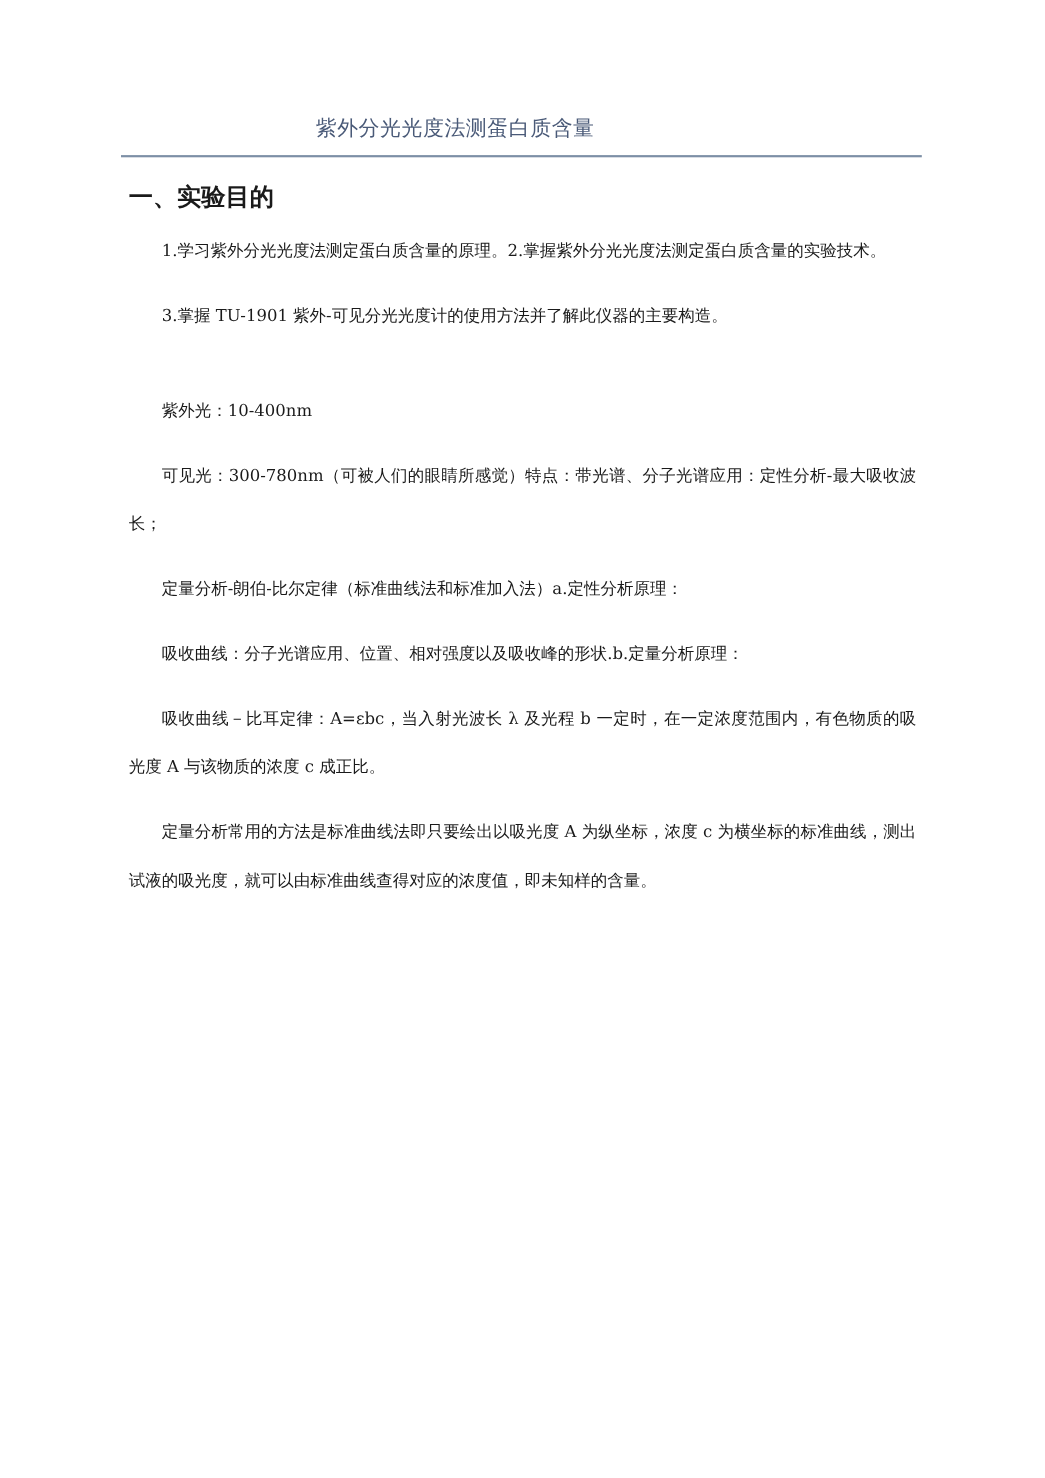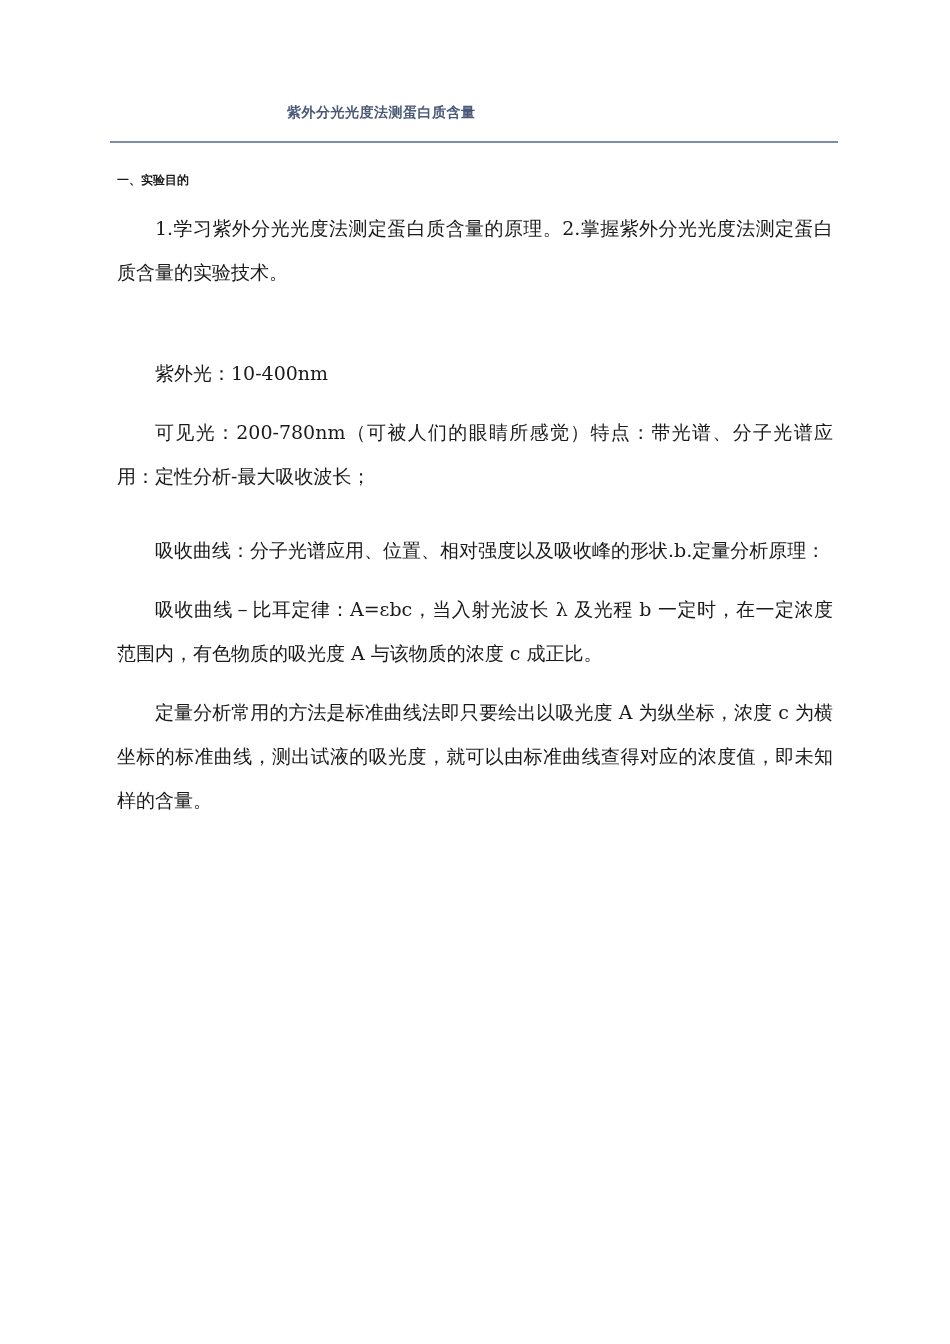--- a/index.html
+++ b/index.html
@@ -1,46 +1,48 @@
 <!DOCTYPE html>
 <html><head>
   <meta charset="utf-8">
   <style>
     html, body { margin: 0; padding: 0; background: #ffffff; }
     body { width: 950px; height: 1344px; position: relative; overflow: hidden;
            font-family: "DejaVu Serif", "Liberation Serif", serif; color: #1a1a1a; }
     .page { position: absolute; left: 0; top: 0; width: 950px; height: 1344px; }
-    .header-title { position: absolute; left: 287px; top: 104px; font-size: 14px; color: #4a5a78; letter-spacing: 0.5px; font-weight: bold; }
+    .header-title { position: absolute; left: 287px; top: 104px; font-size: 19px; color: #4a5a78; letter-spacing: 0.5px; }
     .header-rule { position: absolute; left: 110px; top: 141px; width: 728px; height: 2px; background: #7d8fa6; }
     .content { position: absolute; left: 117px; top: 166px; width: 716px; }
-    .h { font-family: "DejaVu Sans", "Liberation Sans", sans-serif; font-weight: bold; font-size: 12px; margin: 0; line-height: 28px; }
-    .p { font-size: 19px; line-height: 44px; margin: 0; text-indent: 2em; text-align: justify; }
+    .h { font-family: "DejaVu Sans", "Liberation Sans", sans-serif; font-weight: bold; font-size: 22px; margin: 0; line-height: 28px; }
+    .p { font-size: 15px; line-height: 44px; margin: 0; text-indent: 2em; text-align: justify; }
     .gap-h1 { height: 12px; }
     .gap { height: 15px; }
   </style>
 </head>
 <body>
 
 <div class="page">
   <div class="header-title">紫外分光光度法测蛋白质含量</div>
   <div class="header-rule"></div>
 
   <div class="content">
     <h2 class="h">一、实验目的</h2>
     <div class="gap-h1"></div>
     <p class="p">1.学习紫外分光光度法测定蛋白质含量的原理。2.掌握紫外分光光度法测定蛋白质含量的实验技术。</p>
     <div class="gap"></div>
+    <p class="p">3.掌握 TU-1901 紫外-可见分光光度计的使用方法并了解此仪器的主要构造。</p>
     <div class="gap"></div>
 
     <div class="gap-h1"></div>
     <div class="gap"></div>
     <p class="p">紫外光：10-400nm</p>
     <div class="gap"></div>
-    <p class="p">可见光：200-780nm（可被人们的眼睛所感觉）特点：带光谱、分子光谱应用：定性分析-最大吸收波长；</p>
+    <p class="p">可见光：300-780nm（可被人们的眼睛所感觉）特点：带光谱、分子光谱应用：定性分析-最大吸收波长；</p>
     <div class="gap"></div>
+    <p class="p">定量分析-朗伯-比尔定律（标准曲线法和标准加入法）a.定性分析原理：</p>
     <div class="gap"></div>
     <p class="p">吸收曲线：分子光谱应用、位置、相对强度以及吸收峰的形状.b.定量分析原理：</p>
     <div class="gap"></div>
     <p class="p">吸收曲线－比耳定律：A=εbc，当入射光波长 λ 及光程 b 一定时，在一定浓度范围内，有色物质的吸光度 A 与该物质的浓度 c 成正比。</p>
     <div class="gap"></div>
     <p class="p">定量分析常用的方法是标准曲线法即只要绘出以吸光度 A 为纵坐标，浓度 c 为横坐标的标准曲线，测出试液的吸光度，就可以由标准曲线查得对应的浓度值，即未知样的含量。</p>
   </div>
 </div>
 
 </body></html>

